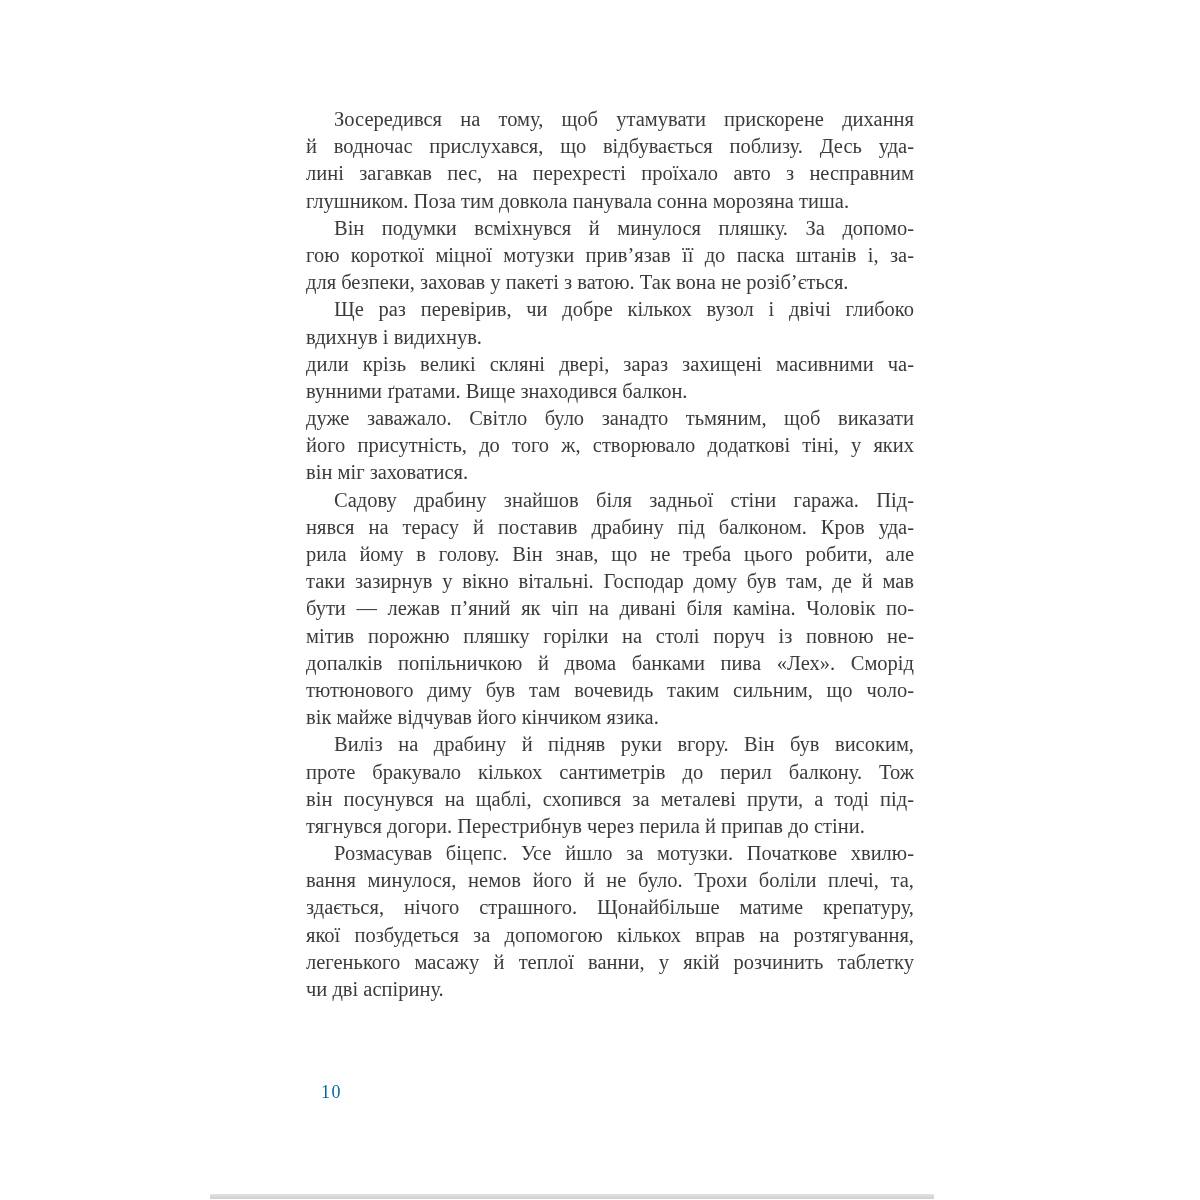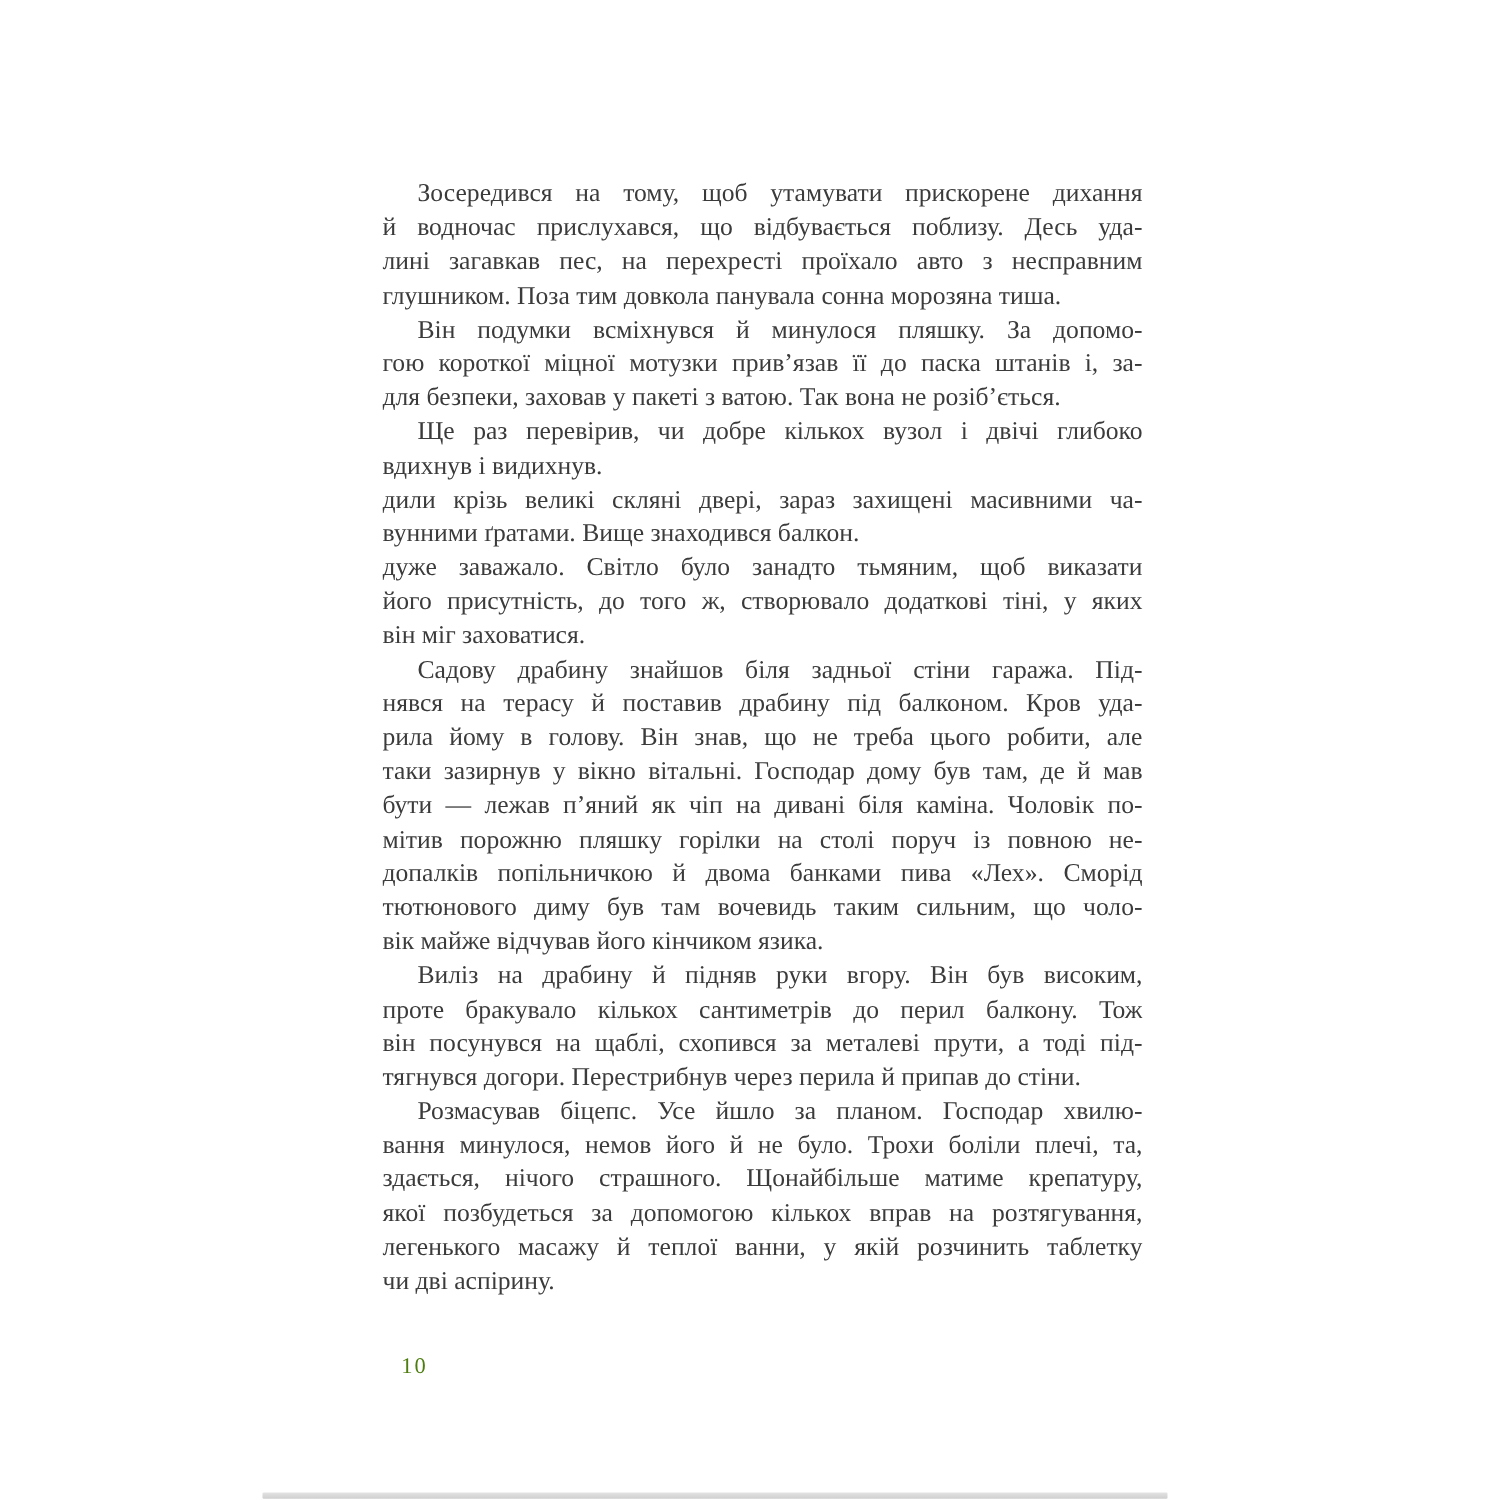--- a/index.html
+++ b/index.html
@@ -16,21 +16,20 @@
     font-family: "Liberation Serif", "DejaVu Serif", serif;
   }
   .text-block {
     position: absolute;
     left: 306px;
     top: 106px;
     width: 608px;
     font-size: 20.5px;
     line-height: 27.2px;
     color: #3b3b3b;
-    margin-top: 36px;
   }
   .para {
     margin: 0;
   }
   .line {
     text-align: justify;
     text-align-last: justify;
     height: 27.2px;
     overflow: hidden;
   }
@@ -39,21 +38,21 @@
   }
   .line.last {
     text-align-last: left;
   }
   .page-number {
     position: absolute;
     left: 321px;
     top: 1082px;
     font-size: 18px;
     letter-spacing: 1.5px;
-    color: #4d7c0f;
+    color: #0369a1;
   }
   .bottom-bar {
     position: absolute;
     left: 210px;
     top: 1194px;
     width: 724px;
     height: 5px;
     background: linear-gradient(#e3e3e3, #cfcfcf);
     border-radius: 1px;
   }
@@ -98,21 +97,21 @@
         <div class="line">тютюнового диму був там вочевидь таким сильним, що чоло-</div>
         <div class="line last">вік майже відчував його кінчиком язика.</div>
       </div>
       <div class="para">
         <div class="line first">Виліз на драбину й підняв руки вгору. Він був високим,</div>
         <div class="line">проте бракувало кількох сантиметрів до перил балкону. Тож</div>
         <div class="line">він посунувся на щаблі, схопився за металеві прути, а тоді під-</div>
         <div class="line last">тягнувся догори. Перестрибнув через перила й припав до стіни.</div>
       </div>
       <div class="para">
-        <div class="line first">Розмасував біцепс. Усе йшло за планом. Господар хвилю-</div>
+        <div class="line first">Розмасував біцепс. Усе йшло за мотузки. Початкове хвилю-</div>
         <div class="line">вання минулося, немов його й не було. Трохи боліли плечі, та,</div>
         <div class="line">здається, нічого страшного. Щонайбільше матиме крепатуру,</div>
         <div class="line">якої позбудеться за допомогою кількох вправ на розтягування,</div>
         <div class="line">легенького масажу й теплої ванни, у якій розчинить таблетку</div>
         <div class="line last">чи дві аспірину.</div>
       </div>
     </div>
   <div class="page-number">10</div>
   <div class="bottom-bar"></div>
 </div>

